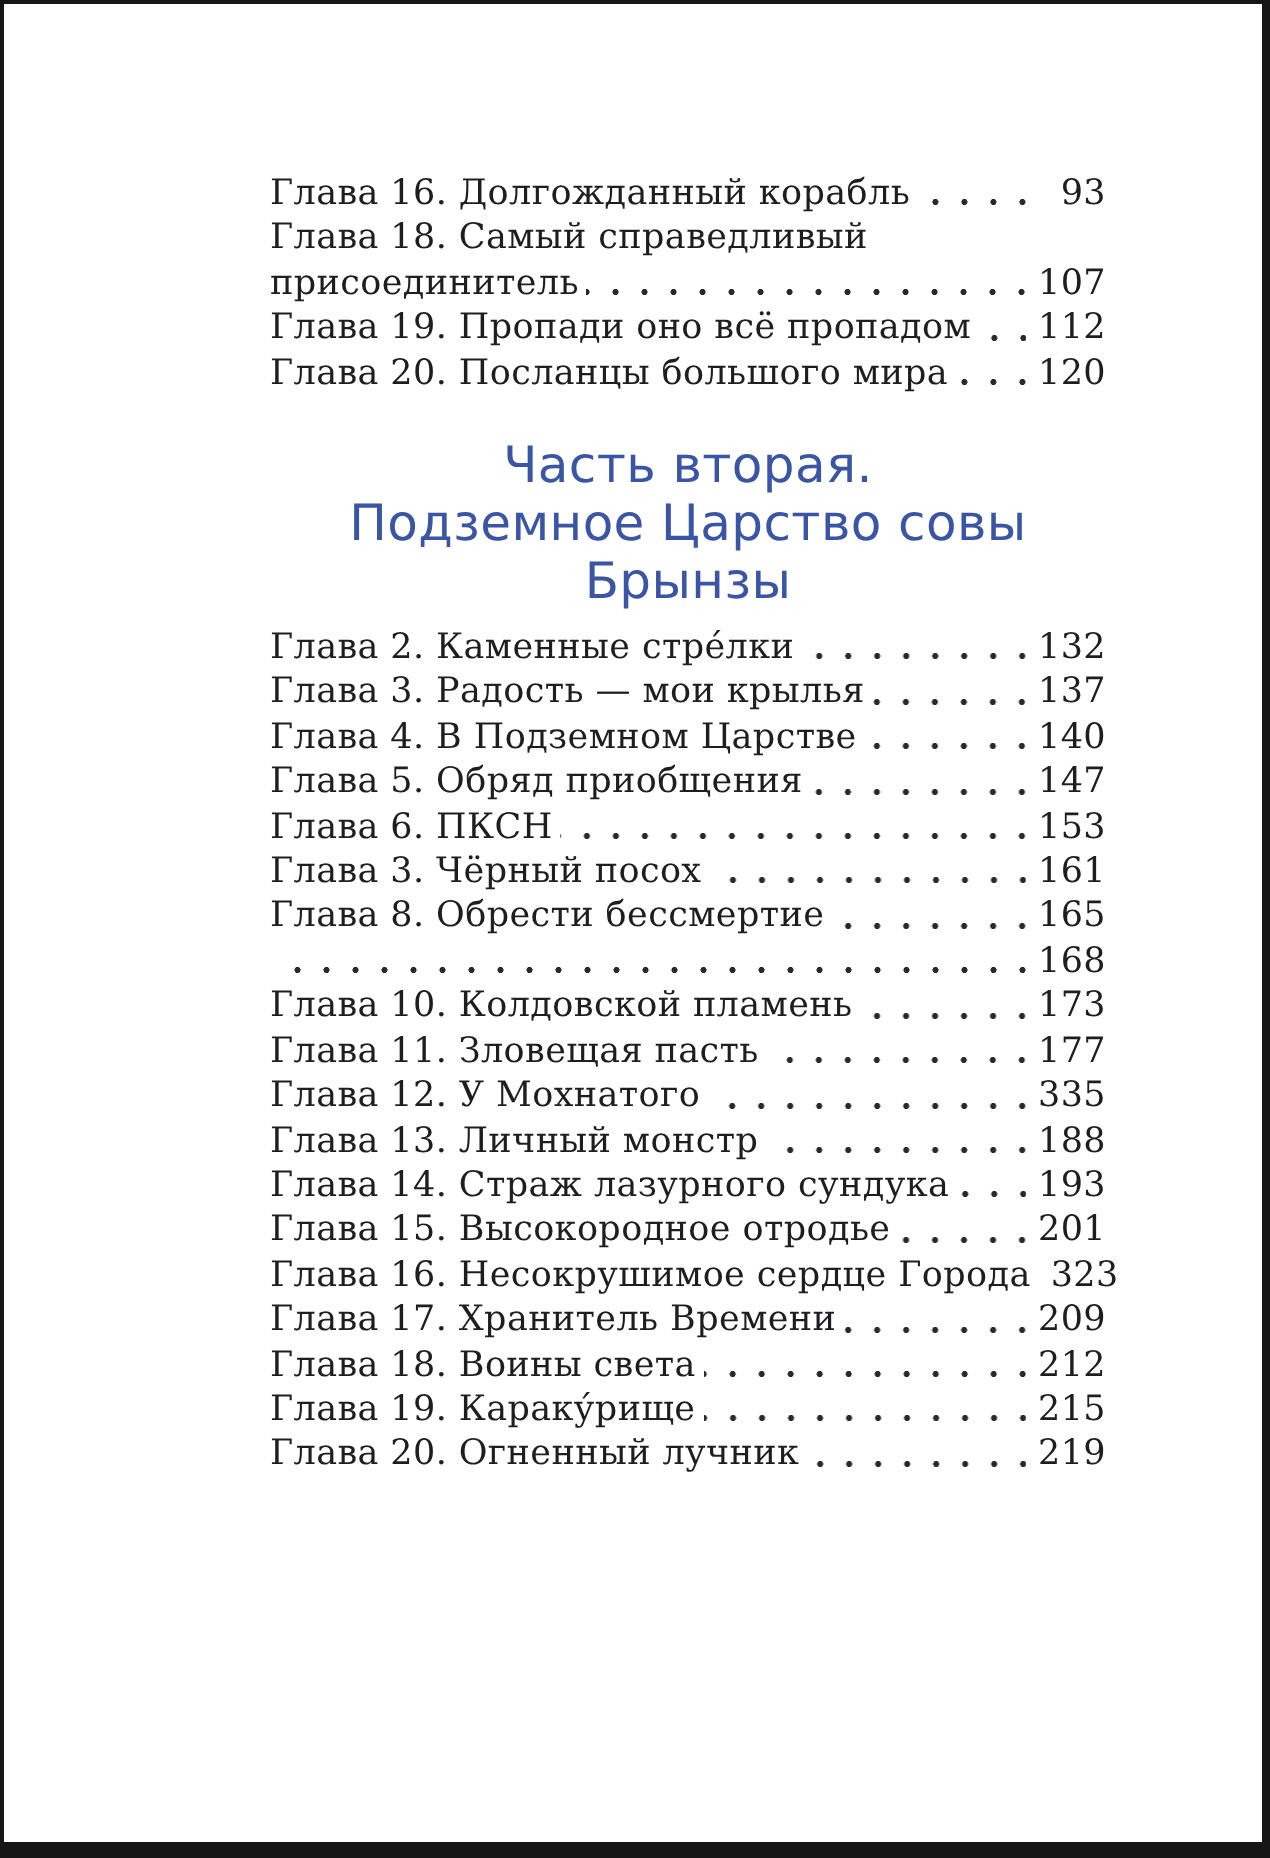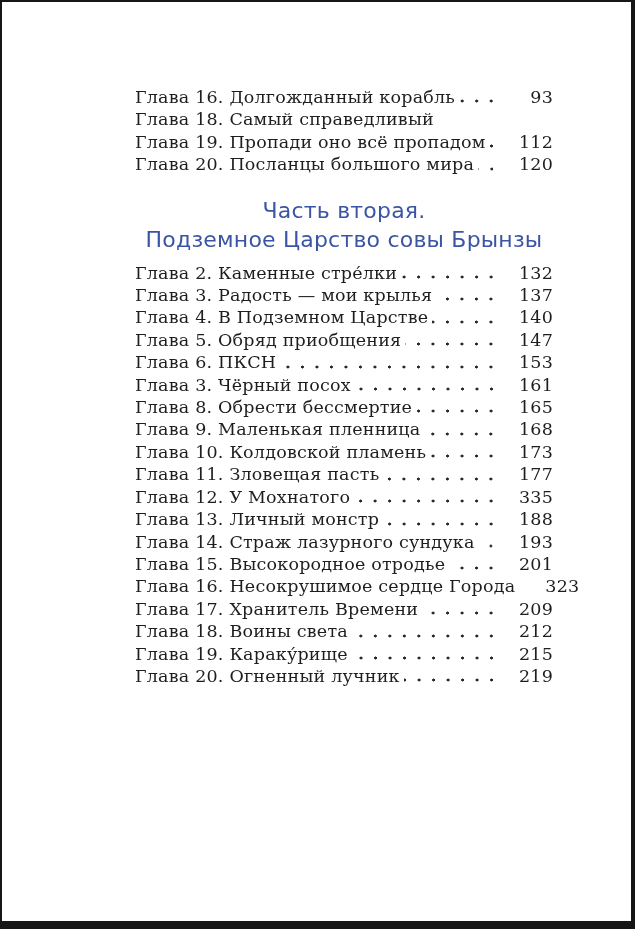--- a/index.html
+++ b/index.html
@@ -45,27 +45,26 @@
     background-image: radial-gradient(circle, #29292b 1.35px, rgba(0,0,0,0) 1.7px);
     background-size: 14.5px 6px;
     background-repeat: repeat-x;
     background-position: right 9px bottom 4px;
     min-width: 0;
   }
   .toc-page-num {
     flex: 0 0 auto;
     min-width: 40px;
     text-align: right;
-    margin-left: 20px;
   }
   .part-heading {
     margin-top: 20px;
     text-align: center;
     font-family: "DejaVu Sans", "Liberation Sans", sans-serif;
-    font-size: 22px;
+    font-size: 25px;
     line-height: 29px;
     color: #3a55a4;
     letter-spacing: 0.2px;
   }
   .part2-list {
     margin-top: 8px;
   }
 </style>
 </head>
 <body>
@@ -75,20 +74,25 @@
 
     <div class="toc-list">
         <div class="toc-row">
     <span class="toc-title">Глава 16. Долгожданный корабль</span>
     <span class="toc-leader only-with-page"></span>
     <span class="toc-page-num only-with-page">93</span>
   </div>
         <div class="toc-row">
     <span class="toc-title">Глава 18. Самый справедливый</span>
 
+  </div>
+        <div class="toc-row">
+    <span class="toc-title">присоединитель</span>
+    <span class="toc-leader only-with-page"></span>
+    <span class="toc-page-num only-with-page">107</span>
   </div>
         <div class="toc-row">
     <span class="toc-title">Глава 19. Пропади оно всё пропадом</span>
     <span class="toc-leader only-with-page"></span>
     <span class="toc-page-num only-with-page">112</span>
   </div>
         <div class="toc-row">
     <span class="toc-title">Глава 20. Посланцы большого мира</span>
     <span class="toc-leader only-with-page"></span>
     <span class="toc-page-num only-with-page">120</span>
@@ -130,21 +134,20 @@
     <span class="toc-title">Глава 3. Чёрный посох</span>
     <span class="toc-leader only-with-page"></span>
     <span class="toc-page-num only-with-page">161</span>
   </div>
         <div class="toc-row">
     <span class="toc-title">Глава 8. Обрести бессмертие</span>
     <span class="toc-leader only-with-page"></span>
     <span class="toc-page-num only-with-page">165</span>
   </div>
         <div class="toc-row">
-    <span class="toc-title">Глава 9. Маленькая пленница</span>
     <span class="toc-leader only-with-page"></span>
     <span class="toc-page-num only-with-page">168</span>
   </div>
         <div class="toc-row">
     <span class="toc-title">Глава 10. Колдовской пламень</span>
     <span class="toc-leader only-with-page"></span>
     <span class="toc-page-num only-with-page">173</span>
   </div>
         <div class="toc-row">
     <span class="toc-title">Глава 11. Зловещая пасть</span>

